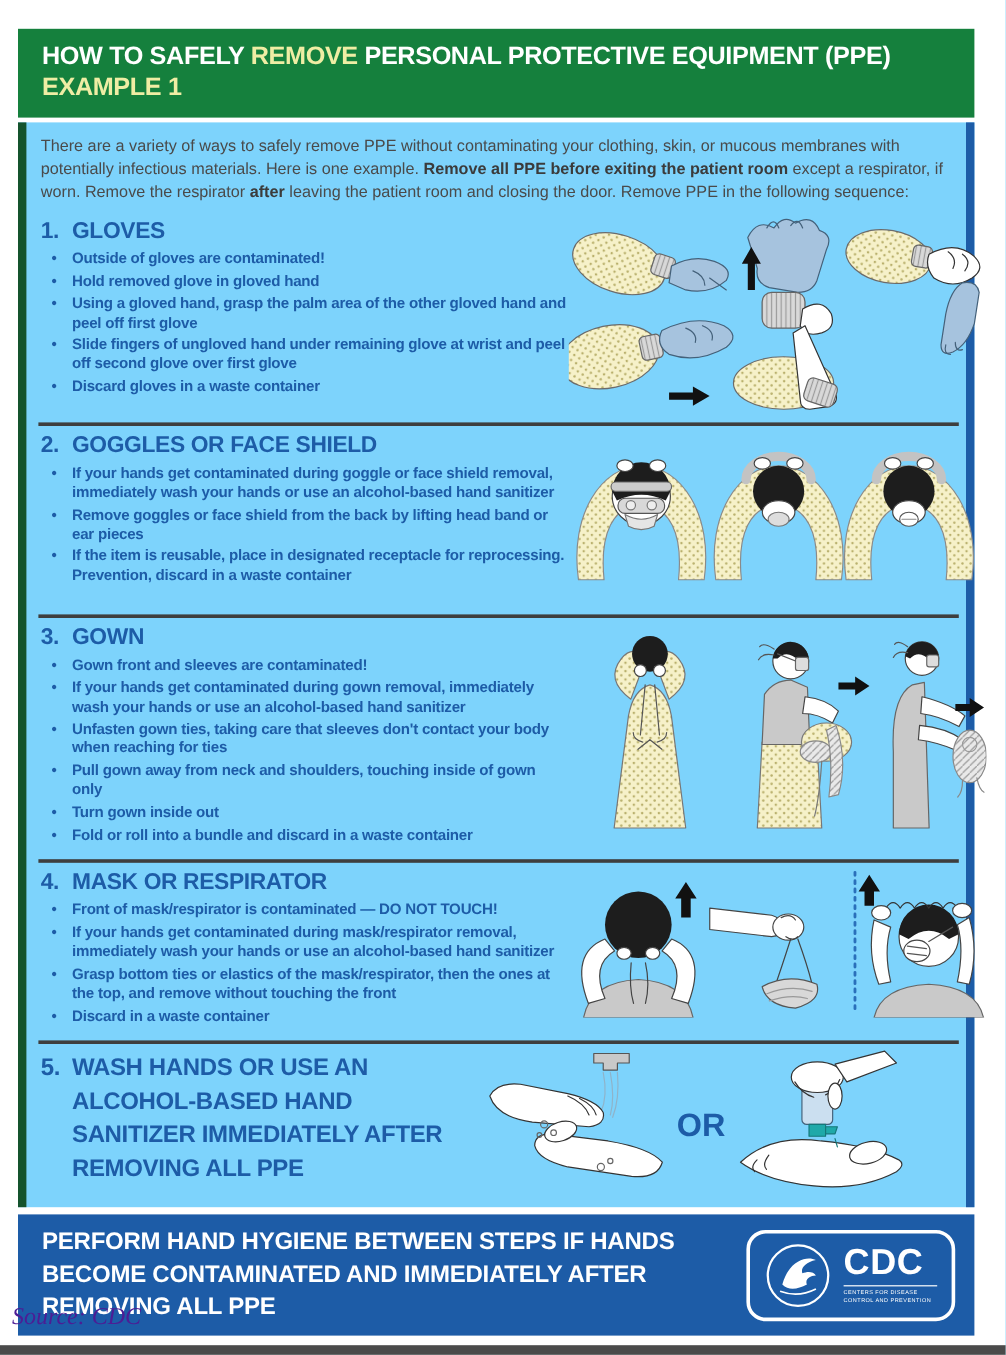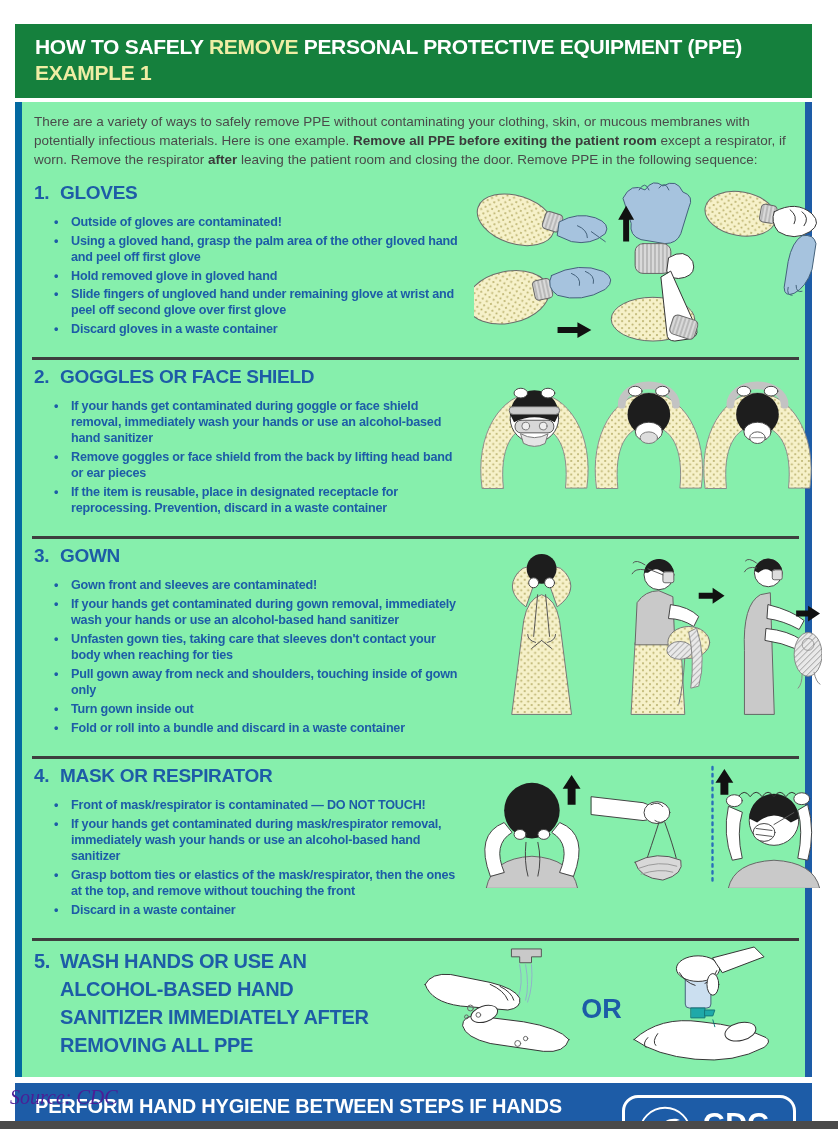--- a/index.html
+++ b/index.html
@@ -10,32 +10,32 @@
   .poster{position:absolute;left:15px;top:24px;width:797px;}
   
   .header-band{
     background:#15803d;color:#fff;padding:9px 20px 11px 20px;box-sizing:border-box;
   }
   .header-band .t1{font-size:21px;font-weight:bold;letter-spacing:-0.3px;line-height:1.3;}
   .hl{color:#EFEDA4;}
   .subtitle{font-size:21px;font-weight:bold;color:#EFEDA4;letter-spacing:-0.3px;line-height:1.25;}
   
   .content{
-    margin-top:4px;border-left:7px solid #0369a1;border-right:7px solid #1D5CA7;
-    background:#86efac;box-sizing:border-box;padding:6px 6px 0 10px;
+    margin-top:4px;border-left:7px solid #14532d;border-right:7px solid #1D5CA7;
+    background:#7dd3fc;box-sizing:border-box;padding:6px 6px 0 10px;
   }
   .intro{font-size:13.5px;line-height:1.42;color:#4A4A4A;padding:4px 4px 6px 2px;min-height:58px;}
   .intro b{color:#3b3b3b;}
   .section{display:flex;align-items:flex-start;}
   .sec-divider{border-bottom:3px solid #3E3E3E;}
   .text-col{width:442px;flex:none;padding:4px 0 8px 2px;box-sizing:border-box;}
-  .illo-col{flex:1;display:flex;justify-content:center;align-items:center;padding:4px 0;}
+  .illo-col{flex:1;display:flex;justify-content:flex-start;align-items:center;padding:4px 0;}
   .sec-h{margin:2px 0 4px 0;display:flex;font-size:19px;font-weight:bold;color:#1D5CA7;letter-spacing:-0.3px;}
   .sec-num{width:26px;flex:none;}
-  .bullets{list-style:none;margin:11px;padding:0;}
+  .bullets{list-style:none;margin:0;padding:0;}
   .bullets li{
     position:relative;padding-left:26px;margin:0 0 3px 0;
     font-size:12.6px;line-height:1.27;font-weight:bold;letter-spacing:-0.2px;color:#1D5CA7;
   }
   .bullets li::before{content:"•";position:absolute;left:9px;top:0;color:#1D5CA7;}
   .sec5 .sec-h{font-size:20px;line-height:1.4;}
   .sec5 .sec-title{width:330px;}
   .or-label{font-size:27px;font-weight:bold;color:#1D5CA7;margin:0 2px;}
   
   .footer-band{
@@ -90,22 +90,22 @@
 
     <div class="section sec-divider" style="min-height:176px;">
       <div class="text-col">
         <h2 class="sec-h">
             <span class="sec-num">1.</span>
             <span class="sec-title">GLOVES</span>
           </h2>
         <ul class="bullets">
 
         <li><span>Outside of gloves are contaminated!</span></li>
+            <li><span>Hold removed glove in gloved hand</span></li>
             <li><span>Using a gloved hand, grasp the palm area of the other gloved hand and peel off first glove</span></li>
-            <li><span>Hold removed glove in gloved hand</span></li>
             <li><span>Slide fingers of ungloved hand under remaining glove at wrist and peel off second glove over first glove</span></li>
             <li><span>Discard gloves in a waste container</span></li>
           </ul>
       </div>
       <div class="illo-col">
         <svg viewBox="0 0 350 165" width="348" height="164">
           <g stroke-linejoin="round" stroke-linecap="round">
             <ellipse cx="42" cy="40" rx="40" ry="24" transform="rotate(18 42 40)" fill="url(#dots)" stroke="#6b6b6b"></ellipse>
             <rect x="70" y="33" width="18" height="18" rx="4" transform="rotate(18 79 42)" fill="url(#cuff)" stroke="#666"></rect>
             <path d="M86,42 q18,-10 36,-4 q16,6 10,16 q-14,12 -34,8 l-14,-6 z" fill="#A6C3DE" stroke="#44617a"></path>

